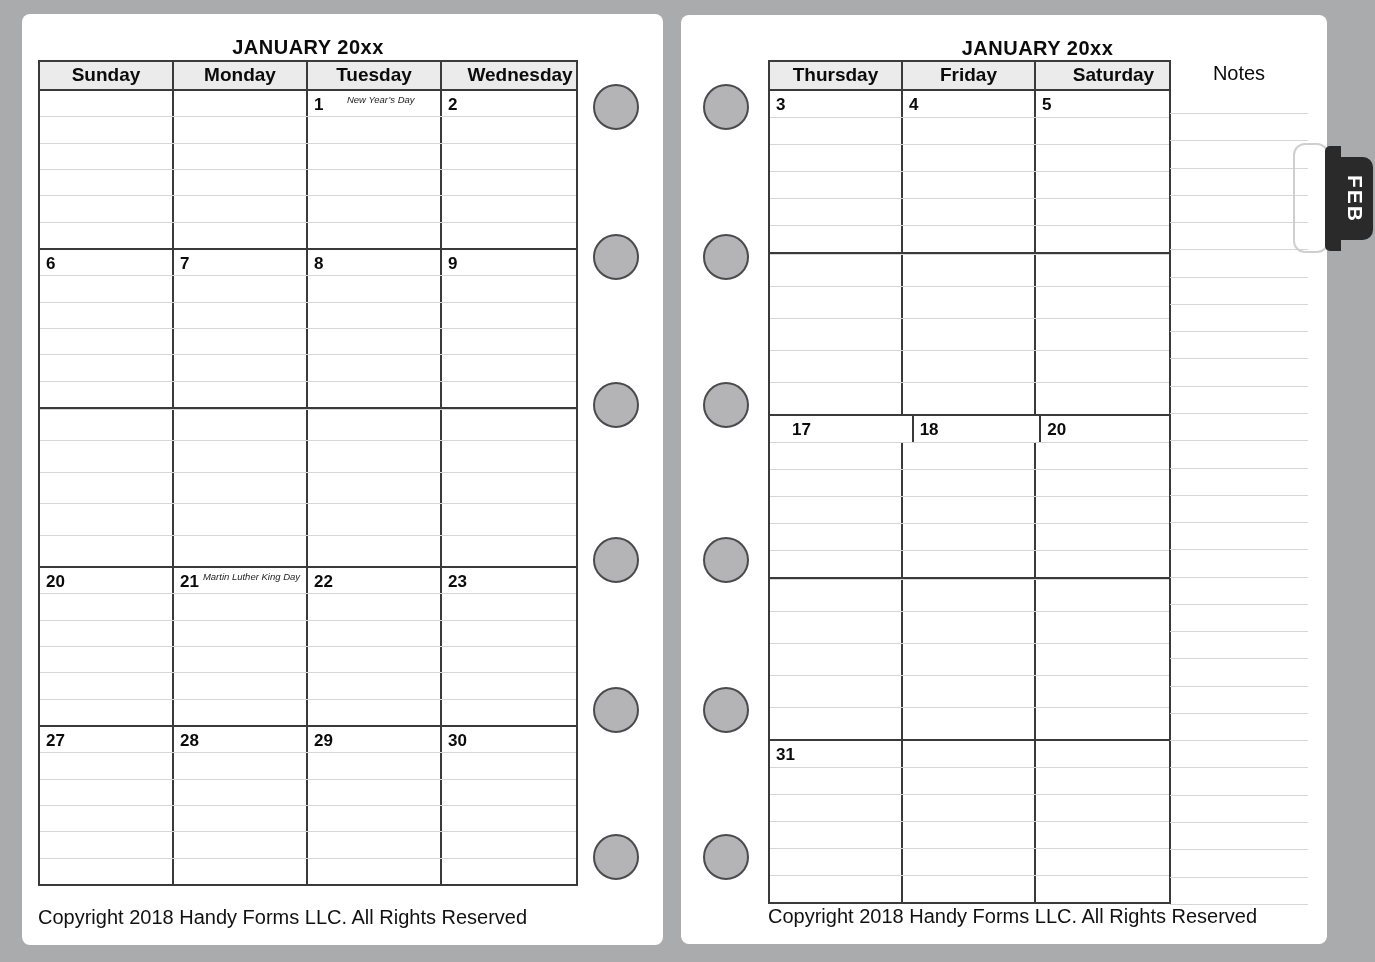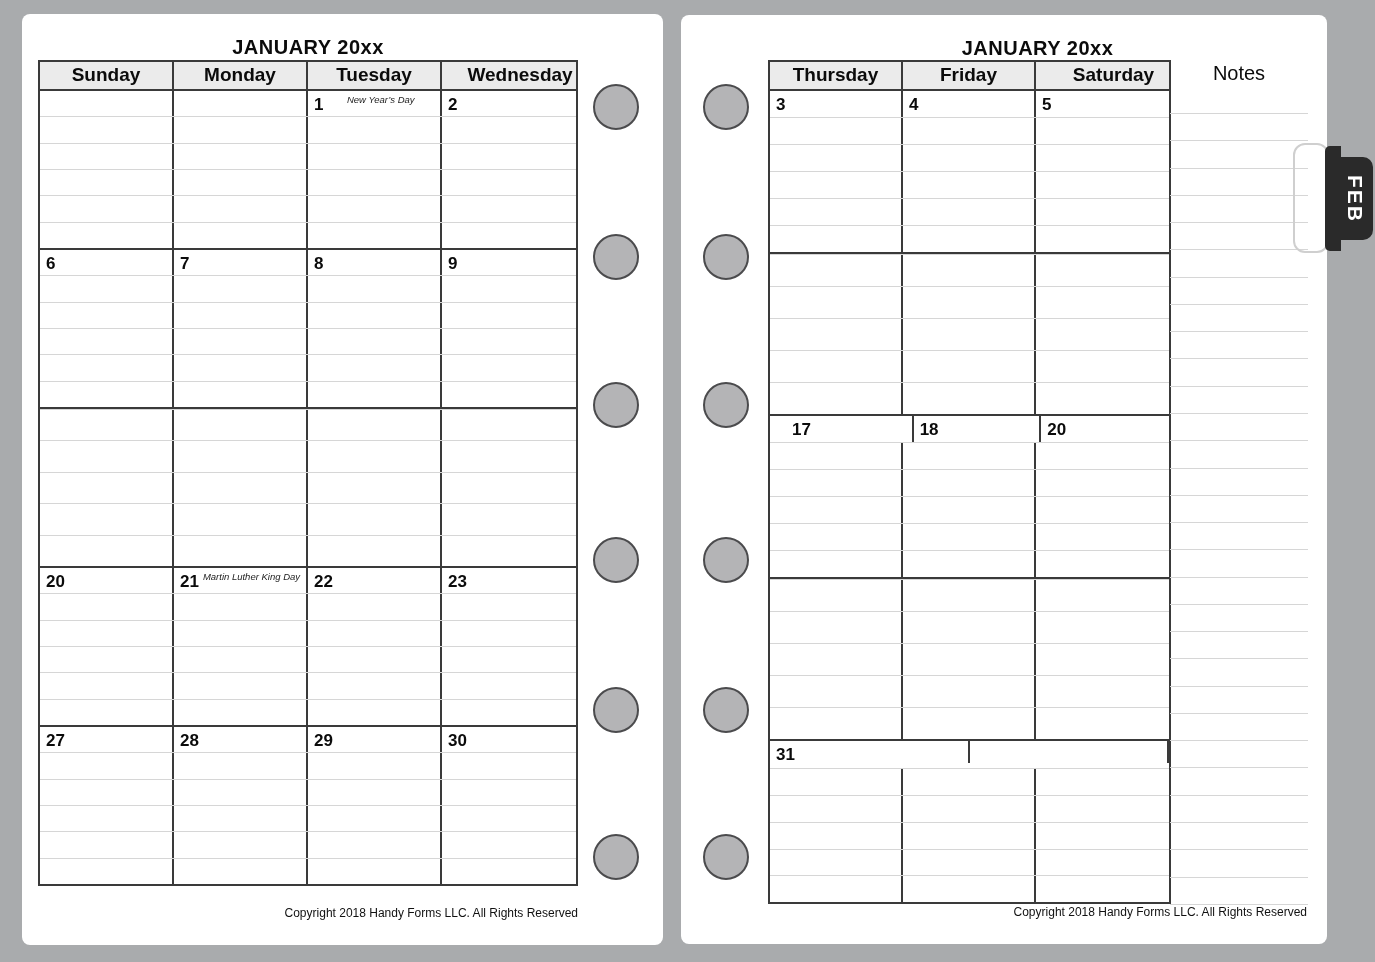--- a/index.html
+++ b/index.html
@@ -54,21 +54,21 @@
   .notes-label{
     position:absolute;left:489px;top:47px;width:138px;text-align:center;
     font-size:20px;color:#0b0b0b;
   }
   .notes-line{
     position:absolute;left:489px;width:138px;height:0;
     border-top:1px solid #d6d6d6;
   }
 
   .copyright{
-    position:absolute;text-align:right;font-size:12px;color:#111;white-space:nowrap;
+    position:absolute;text-align:left;font-size:20px;color:#111;white-space:nowrap;
   }
   #left-page .copyright{left:16px;top:892px;width:540px;}
   #right-page .copyright{left:87px;top:890px;width:539px;}
 
   .hole{
     position:absolute;width:46px;height:46px;border-radius:50%;
     background:#b4b4b6;border:2px solid #4b4b4d;box-sizing:border-box;
   }
   #left-page .hole{left:571px;}
   #right-page .hole{left:22px;}
@@ -463,21 +463,21 @@
             <div class="cell"></div>
             <div class="cell"></div>
           </div>
           <div class="wrow sub" style="grid-template-columns: repeat(3, 1fr);">
             <div class="cell"></div>
             <div class="cell"></div>
             <div class="cell"></div>
           </div>
         </div>
         <div class="week">
-          <div class="wrow" style="grid-template-columns: repeat(2, 1fr);">
+          <div class="wrow" style="grid-template-columns: repeat(3, 1fr);">
             <div class="cell">
               <span class="date-num">31</span>
             </div>
             <div class="cell">
               <span class="date-num"></span>
             </div>
             <div class="cell">
               <span class="date-num"></span>
             </div>
           </div>

